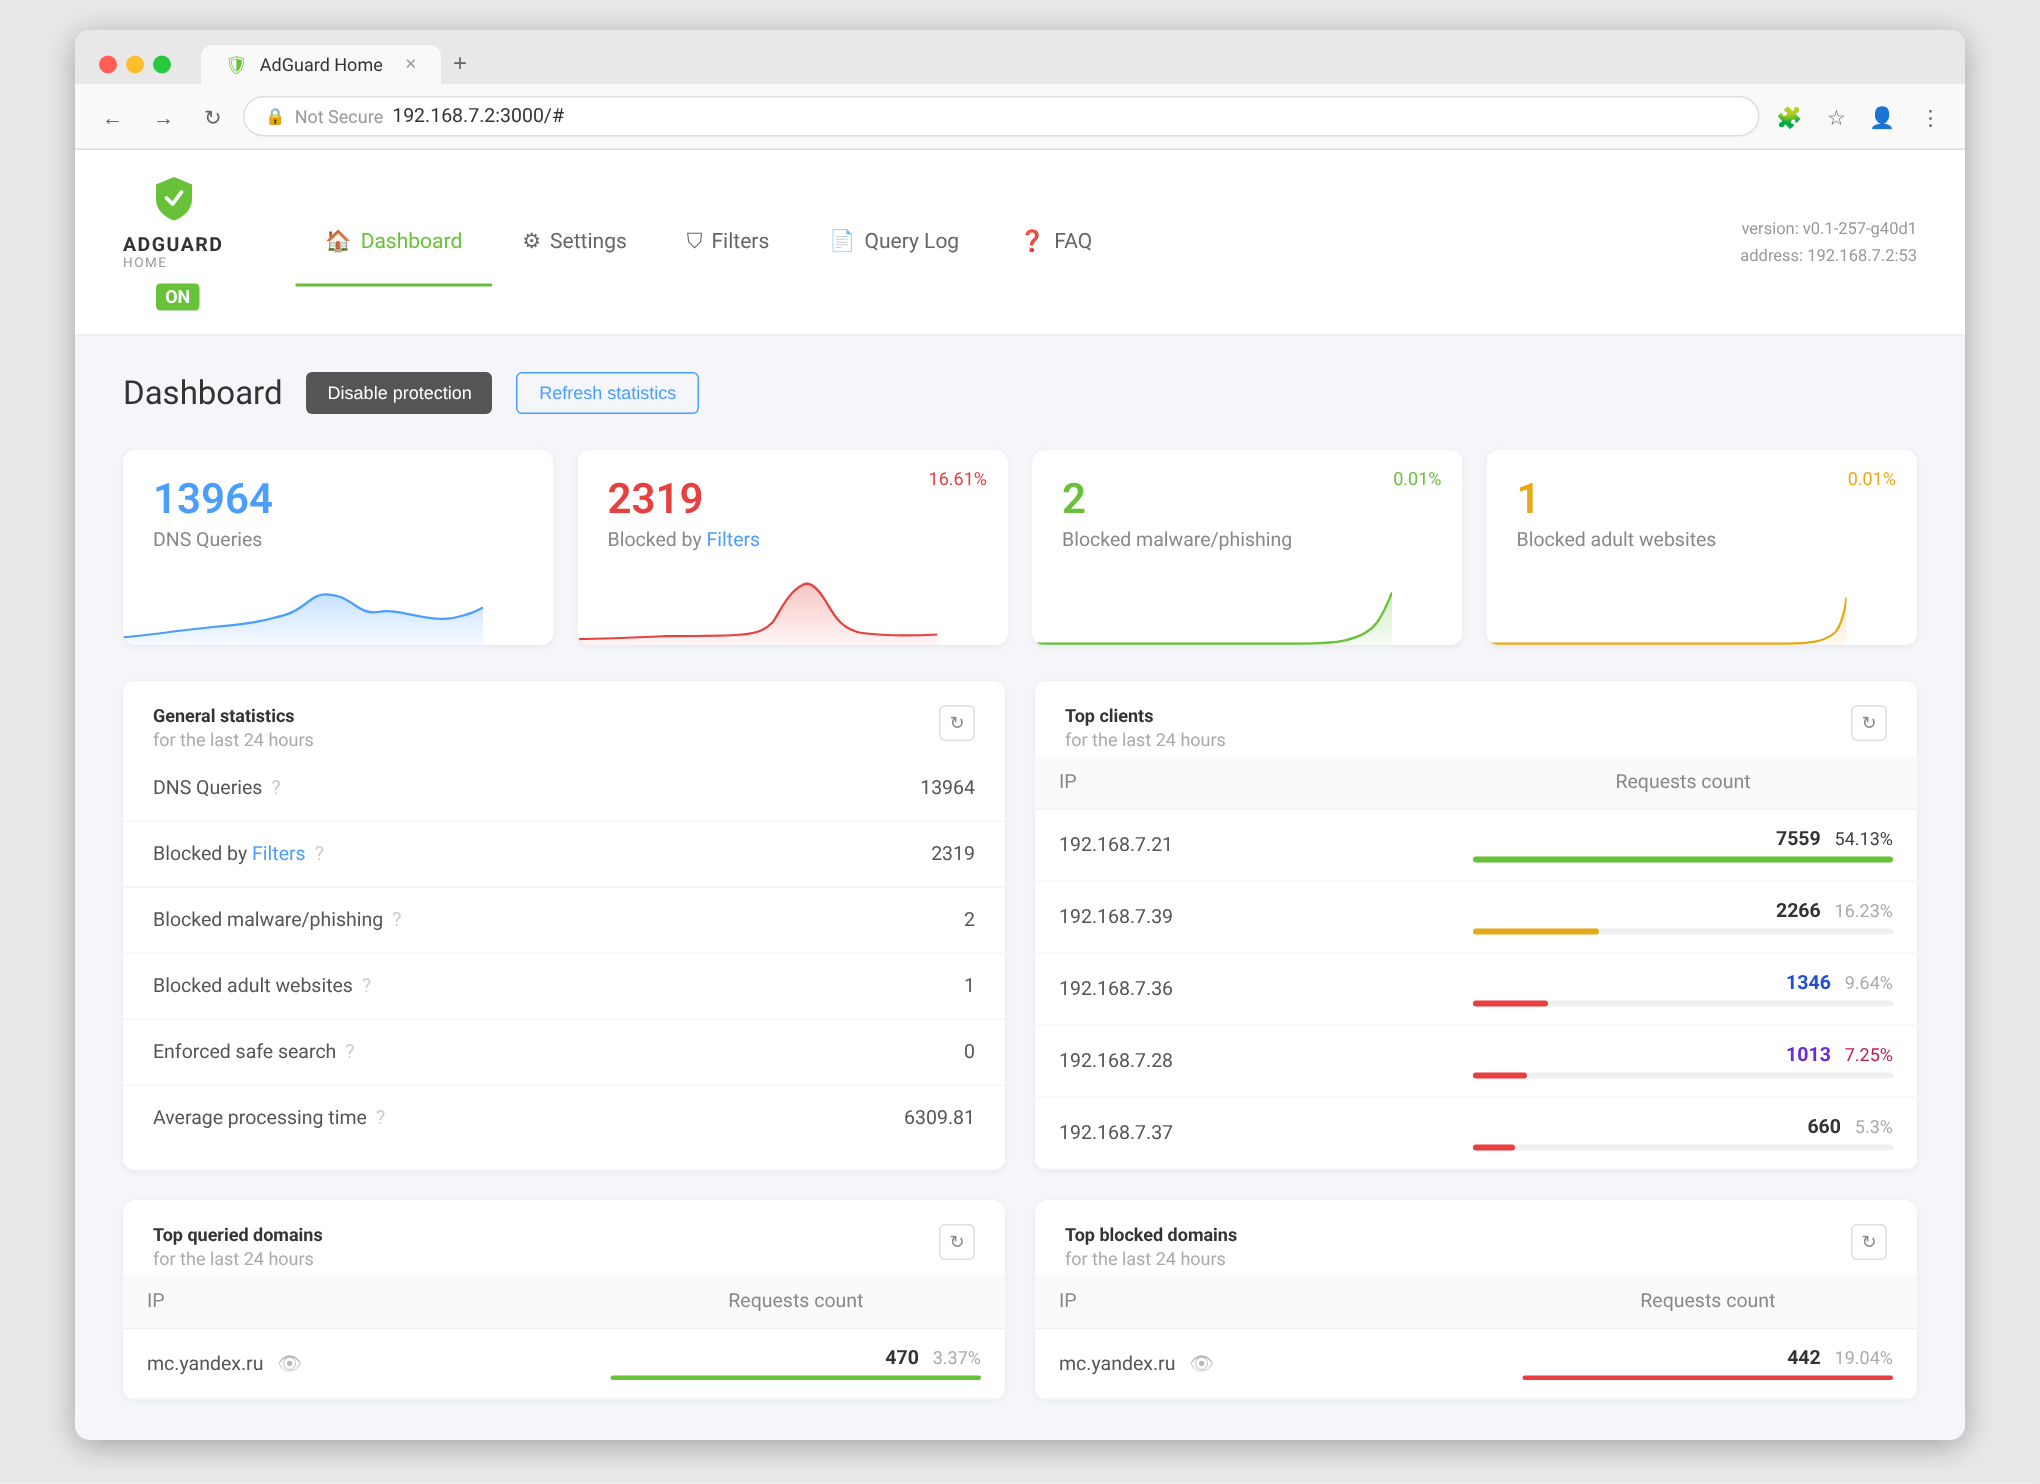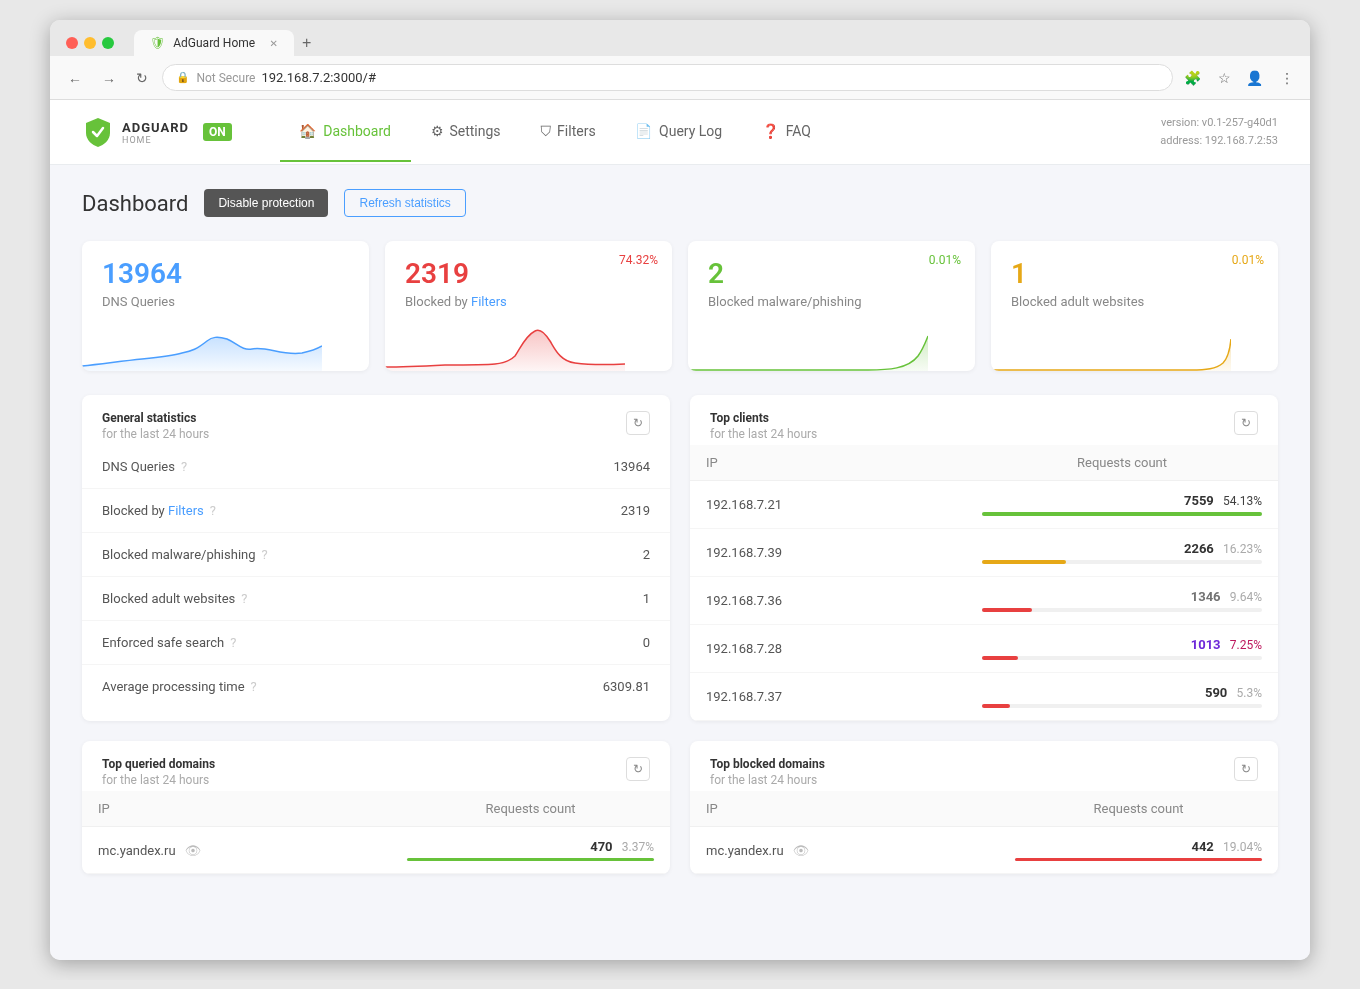--- a/index.html
+++ b/index.html
@@ -25,21 +25,21 @@
     .address-icon { color: #999; font-size: 11px; }
     .address-text { color: #333; font-size: 13px; }
     .browser-actions { display: flex; gap: 8px; align-items: center; }
     .browser-action-btn { background: none; border: none; color: #666; cursor: pointer; font-size: 14px; padding: 4px; }
 
     
     .app-content { background: #f5f6fa; min-height: 860px; }
 
     
     .app-header { background: white; padding: 0 32px; display: flex; align-items: center; border-bottom: 1px solid #e9ecef; position: relative; }
-    .logo-area { display: flex; align-items: center; gap: 8px; padding: 16px 0; margin-right: 48px; }
+    .logo-area { display: flex; align-items: center; gap: 8px; padding: 16px 0; margin-right: 48px; flex-direction: column; }
     .logo-text { display: flex; flex-direction: column; }
     .logo-name { font-size: 13px; font-weight: 700; color: #333; letter-spacing: 1px; }
     .logo-sub { font-size: 9px; color: #999; letter-spacing: 1px; }
     .logo-badge { background: #67c23a; color: white; font-size: 12px; font-weight: 700; padding: 2px 6px; border-radius: 3px; margin-left: 6px; }
     .nav-menu { display: flex; gap: 0; flex: 1; }
     .nav-item { padding: 20px 20px; font-size: 14px; color: #666; cursor: pointer; display: flex; align-items: center; gap: 6px; text-decoration: none; position: relative; border-bottom: 2px solid transparent; }
     .nav-item.active { color: #67c23a; border-bottom: 2px solid #67c23a; }
     .header-version { font-size: 11px; color: #999; text-align: right; line-height: 1.6; }
 
     
@@ -191,21 +191,21 @@
                 <stop offset="0%" stop-color="rgba(74,158,255,0.3)"></stop>
                 <stop offset="100%" stop-color="rgba(74,158,255,0.05)"></stop>
               </linearGradient>
             </defs>
             <path d="M0,45 C20,43 40,40 60,38 C80,36 90,35 100,32 C110,30 115,28 125,20 C130,16 135,15 145,18 C155,22 160,30 170,28 C185,25 200,35 220,32 C230,30 235,28 240,25 L240,50 L0,50 Z" fill="url(#blueGrad)"></path>
             <path d="M0,45 C20,43 40,40 60,38 C80,36 90,35 100,32 C110,30 115,28 125,20 C130,16 135,15 145,18 C155,22 160,30 170,28 C185,25 200,35 220,32 C230,30 235,28 240,25" fill="none" stroke="#4a9eff" stroke-width="1.5"></path>
           </svg>
         </div>
 
         <div class="stat-card">
-          <div class="stat-percentage" style="color:#e84040;">74.32%</div>
+          <div class="stat-percentage" style="color:#e84040;">16.61%</div>
           <div class="stat-value" style="color:#e84040;">2319</div>
           <div class="stat-label">Blocked by <a href="#" style="color:#4a9eff;">Filters</a></div>
           <svg class="stat-chart" viewBox="0 0 240 50" preserveAspectRatio="none">
             <defs>
               <linearGradient id="redGrad" x1="0" y1="0" x2="0" y2="1">
                 <stop offset="0%" stop-color="rgba(232,64,64,0.3)"></stop>
                 <stop offset="100%" stop-color="rgba(232,64,64,0.05)"></stop>
               </linearGradient>
             </defs>
             <path d="M0,46 C20,46 40,45 60,44 C80,44 100,44 110,43 C120,42 125,40 130,35 C135,28 140,15 150,10 C155,7 160,12 165,20 C170,28 175,40 190,42 C205,44 220,44 240,43 L240,50 L0,50 Z" fill="url(#redGrad)"></path>
@@ -341,21 +341,21 @@
       </div>
       <div style="height:4px; background:#f0f0f0; border-radius:2px; margin-top:4px;">
         <div style="height:4px; width:30%; background:#e6a817; border-radius:2px;"></div>
       </div>
     </td>
   </tr>
                 <tr>
     <td>192.168.7.36</td>
     <td>
       <div style="text-align:right;">
-        <span style="font-weight:700; color:#737373;">1346</span>
+        <span style="font-weight:700; color:#1d4ed8;">1346</span>
         <span style="font-size:12px; color:#aaa; margin-left:6px;">9.64%</span>
       </div>
       <div style="height:4px; background:#f0f0f0; border-radius:2px; margin-top:4px;">
         <div style="height:4px; width:18%; background:#e84040; border-radius:2px;"></div>
       </div>
     </td>
   </tr>
                 <tr>
     <td>192.168.7.28</td>
     <td>
@@ -365,21 +365,21 @@
       </div>
       <div style="height:4px; background:#f0f0f0; border-radius:2px; margin-top:4px;">
         <div style="height:4px; width:13%; background:#e84040; border-radius:2px;"></div>
       </div>
     </td>
   </tr>
                 <tr>
     <td>192.168.7.37</td>
     <td>
       <div style="text-align:right;">
-        <span style="font-weight:700; color:#333;">590</span>
+        <span style="font-weight:700; color:#333;">660</span>
         <span style="font-size:12px; color:#aaa; margin-left:6px;">5.3%</span>
       </div>
       <div style="height:4px; background:#f0f0f0; border-radius:2px; margin-top:4px;">
         <div style="height:4px; width:10%; background:#e84040; border-radius:2px;"></div>
       </div>
     </td>
   </tr>
               </tbody>
           </table>
         </div>

